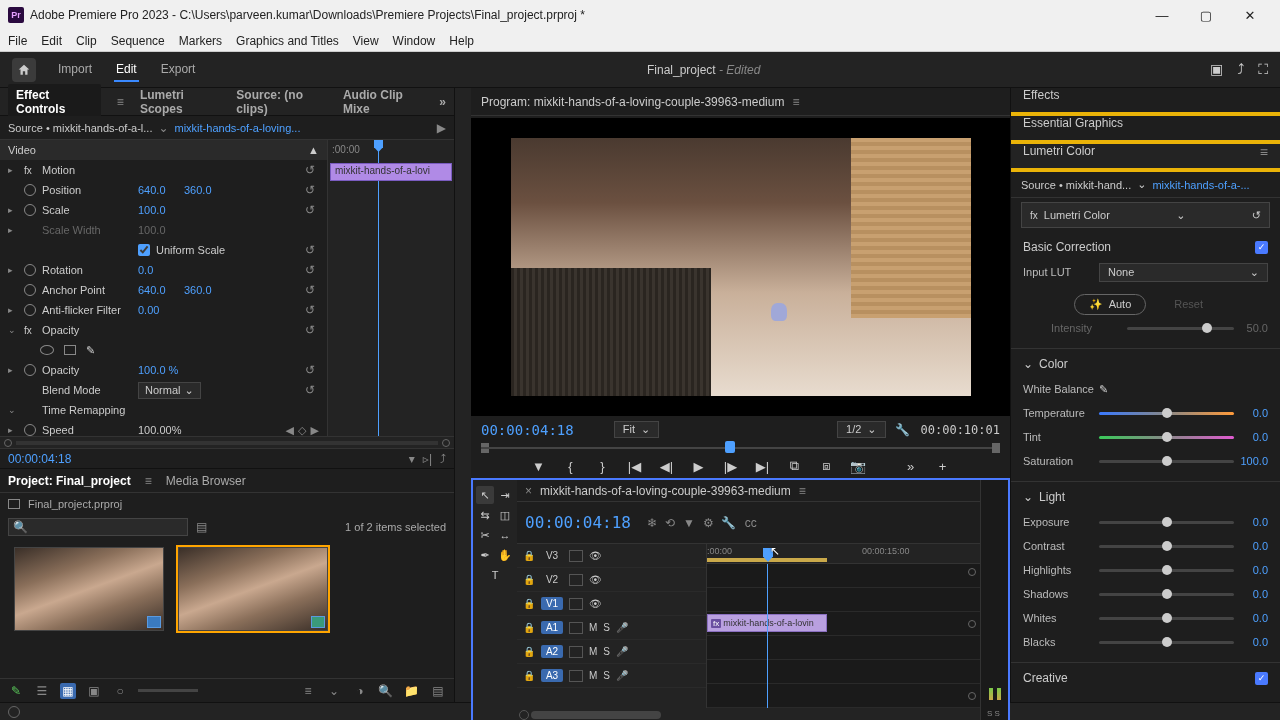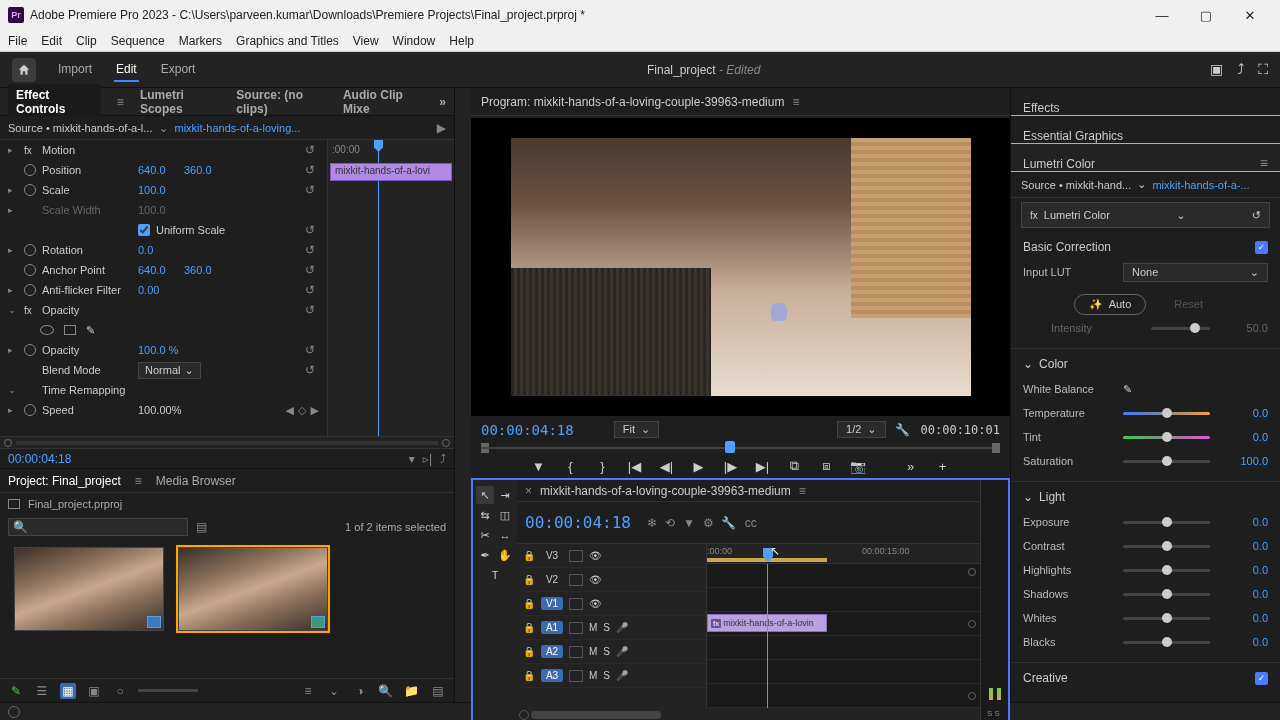--- a/index.html
+++ b/index.html
@@ -43,21 +43,21 @@
 .ec-dropdown { background:#2a2a2a; border:1px solid #444; color:#ccc; padding:1px 6px; font-size:11px; display:flex; align-items:center; gap:4px;}
 .ec-footer { height:20px; background:#1e1e1e; display:flex; align-items:center; padding:0 8px; color:#4ea0ff; border-top:1px solid #333; gap:8px;}
 .ec-footer .ico { margin-left:auto; color:#888; display:flex; gap:8px;}
 .ec-tl-clip { position:absolute; top:23px; left:2px; right:2px; height:18px; background:#b08ae6; border:1px solid #7a5cc0; color:#333; font-size:10px; padding:1px 4px; overflow:hidden;}
 .ec-tl-playhead { position:absolute; top:0; bottom:0; left:50px; width:1px; background:#4ea0ff;}
 .ec-tl-head { position:absolute; top:0; left:46px; width:9px; height:12px; background:#4ea0ff; clip-path:polygon(0 0,100% 0,100% 60%,50% 100%,0 60%);}
 .ec-tl-time { position:absolute; top:4px; left:4px; font-size:10px; color:#888;}
 .project-panel { flex:1; background:#1e1e1e; border-top:1px solid #111; display:flex; flex-direction:column;}
 .pp-tabs { height:24px; display:flex; align-items:center; padding:0 8px; gap:14px; border-bottom:1px solid #333;}
 .pp-tabs .tab { color:#aaa;}
-.pp-tabs .tab.active { color:#fff;}
+.pp-tabs .tab.active { color:#fff;font-weight:bold;}
 .pp-sub { height:22px; display:flex; align-items:center; padding:0 8px; gap:8px; color:#aaa; font-size:11px;}
 .pp-sub .bin { width:12px; height:10px; border:1px solid #888;}
 .pp-search { height:24px; display:flex; align-items:center; padding:0 8px; gap:8px;}
 .pp-search .sbox { flex:0 0 180px; height:18px; background:#2a2a2a; border:1px solid #444; display:flex; align-items:center; padding:0 4px; gap:4px;}
 .pp-search .count { margin-left:auto; color:#aaa; font-size:11px;}
 .pp-thumbs { flex:1; display:flex; gap:14px; padding:8px 14px; align-items:flex-start;}
 .thumb { width:150px; }
 .thumb .img { width:150px; height:84px; background:linear-gradient(160deg,#3a2f28 0%,#8a6f5a 30%,#c9a88f 50%,#8a6f5a 70%,#3a2f28 100%); border:1px solid #444; position:relative;}
 .thumb.selected .img { outline:2px solid #ffa500;}
 .thumb .badge { position:absolute; bottom:2px; right:2px; width:14px; height:12px; background:#3a7abf; border:1px solid #5a9adf;}
@@ -116,32 +116,32 @@
 .tl-lane { height:24px; border-bottom:1px solid #2a2a2a; position:relative;}
 .tl-clip { position:absolute; top:2px; left:0; width:120px; height:18px; background:#b9a0e0; border:1px solid #8a6fc0; font-size:9px; color:#333; padding:1px 3px; overflow:hidden; display:flex; align-items:center; gap:2px;}
 .tl-clip .fx { background:#6a4fa0; color:#fff; padding:0 2px; font-size:8px; border-radius:1px;}
 .tl-scroll { height:14px; background:#232323; position:relative;}
 .tl-sthumb { position:absolute; left:0; top:3px; width:130px; height:8px; background:#444; border-radius:4px;}
 .tl-meters { width:28px; background:#1a1a1a; border-left:1px solid #333; position:relative;}
 .meter-bar { position:absolute; bottom:22px; left:8px; width:4px; height:12px; background:linear-gradient(180deg,#7aca4a,#caa94a);}
 .meter-bar2 { left:16px;}
 .meter-label { position:absolute; bottom:4px; left:6px; font-size:8px; color:#888;}
 .right-col { flex:1; background:#1e1e1e; display:flex; flex-direction:column; border-left:1px solid #111;}
-.rtab { height:28px; display:flex; align-items:flex-end; padding:0 12px; color:#ccc; border-bottom:1px solid #eab308;}
+.rtab { height:28px; display:flex; align-items:flex-start; padding:0 12px; color:#ccc; border-bottom:4px solid #eab308;}
 .rtab.active { background:#232323; font-weight:500;}
 .rtab .menu { margin-left:auto; color:#888; font-size:14px;}
 .lumetri { flex:1; overflow-y:auto; padding:0;}
 .lum-src { height:26px; display:flex; align-items:center; padding:0 10px; gap:6px; font-size:11px; border-bottom:1px solid #333;}
 .lum-dd { height:26px; margin:4px 10px; background:#2a2a2a; border:1px solid #444; display:flex; align-items:center; padding:0 8px; gap:6px; font-size:11px;}
 .lum-dd .fx { font-size:10px;}
 .lum-dd .reset { margin-left:auto;}
 .lum-section { padding:8px 12px; border-bottom:1px solid #333;}
 .lum-sec-head { display:flex; align-items:center; gap:6px; color:#ccc; margin-bottom:6px;}
 .lum-sec-head .chk { margin-left:auto; width:13px; height:13px; background:#4a7aff; display:flex; align-items:center; justify-content:center; color:#fff; font-size:9px; border-radius:2px;}
-.lum-row { display:flex; align-items:center; gap:24px; height:24px; font-size:11px;}
+.lum-row { display:flex; align-items:center; gap:0; height:24px; font-size:11px;}
 .lum-row .lbl { flex:0 0 76px; color:#bbb;}
 .lum-row .slider { flex:1; height:3px; background:#444; position:relative; border-radius:2px;}
 .lum-row .slider.temp { background:linear-gradient(90deg,#3a7aff,#888,#ff9a3a);}
 .lum-row .slider.tint { background:linear-gradient(90deg,#3aca5a,#888,#e05ad0);}
 .lum-row .slider .knob { position:absolute; top:-4px; left:50%; width:10px; height:10px; background:#ccc; border-radius:50%; transform:translateX(-50%);}
 .lum-row .num { width:34px; text-align:right; color:#4ea0ff;}
 .lum-row.muted { color:#666;}
 .lum-row.muted .lbl { color:#666;margin-left:28px;}
 .lum-lut { background:#2a2a2a; border:1px solid #444; padding:2px 8px; display:flex; align-items:center; gap:6px; flex:1;}
 .auto-btn { border:1px solid #666; border-radius:12px; padding:3px 14px; display:flex; align-items:center; gap:6px; font-size:11px;}
@@ -209,20 +209,24 @@
 
     <div class="effectctl">
       <div class="ec-header">
         <span class="src">Source • mixkit-hands-of-a-l...</span>
         <span style="color:#888">⌄</span>
         <span class="src blue">mixkit-hands-of-a-loving...</span>
         <span style="margin-left:auto;color:#888">▶</span>
       </div>
       <div class="ec-body">
         <div class="ec-props">
+          <div class="ec-row section">
+            <span>Video</span>
+            <span style="margin-left:auto">▲</span>
+          </div>
 
           <div class="ec-row">
             <span class="disc">▸</span>
               <span class="fx">fx</span>
             <span class="label">Motion</span>
             <span class="reset">↺</span>
           </div>
           <div class="ec-row">
             <span class="disc"></span>
               <span class="stopwatch"></span>

